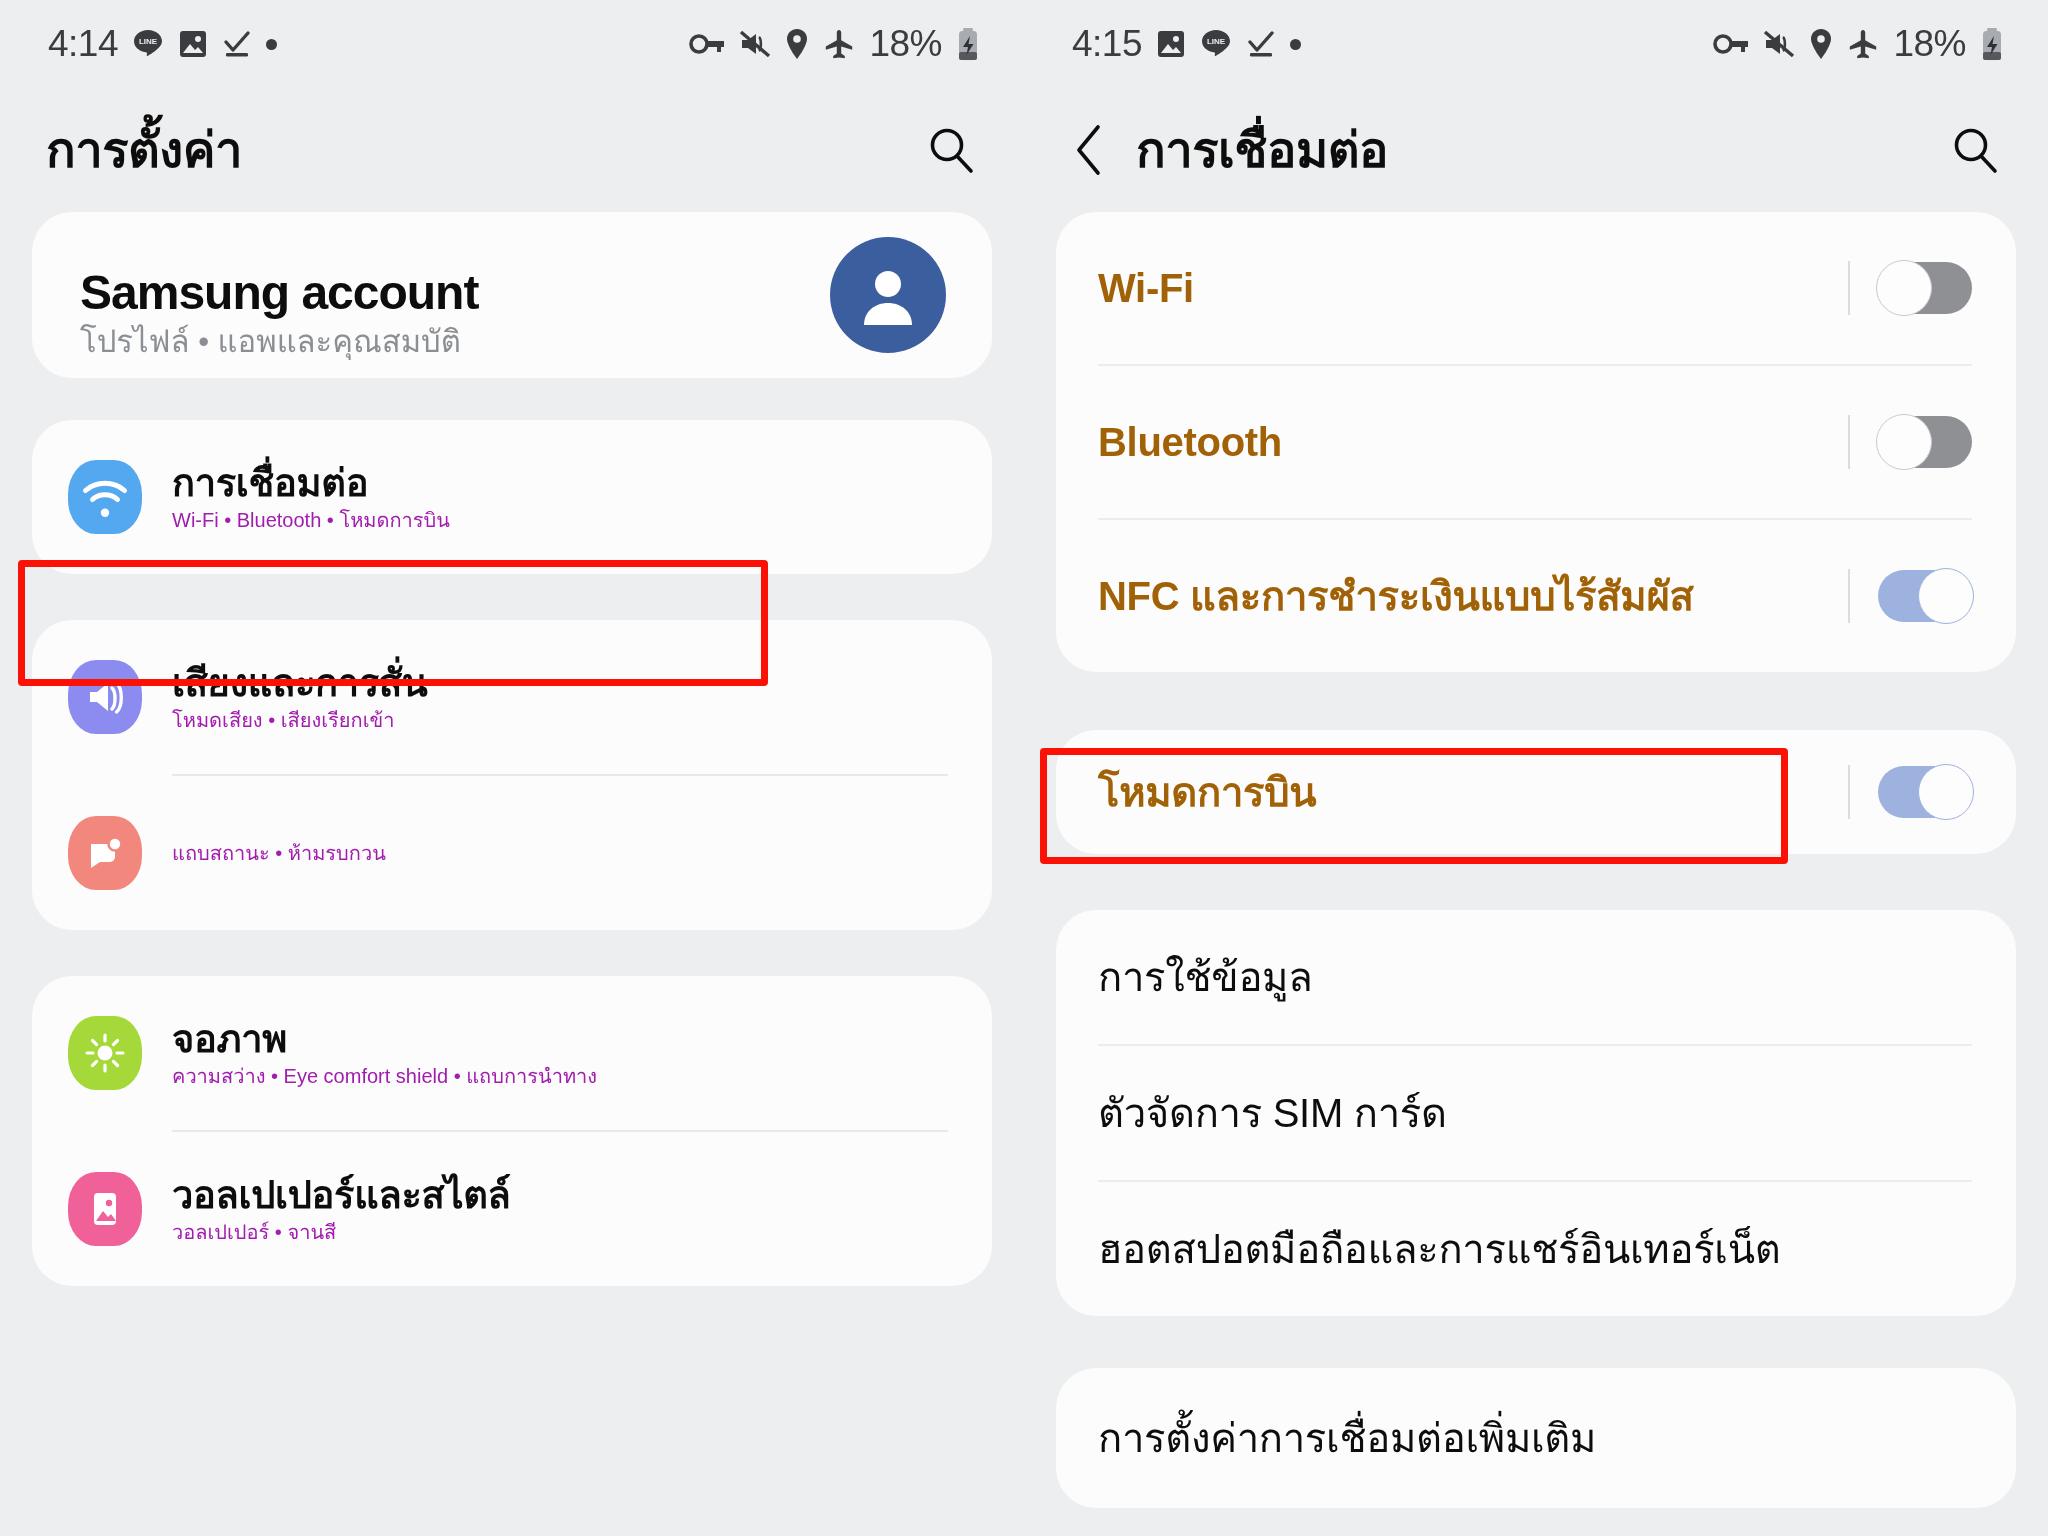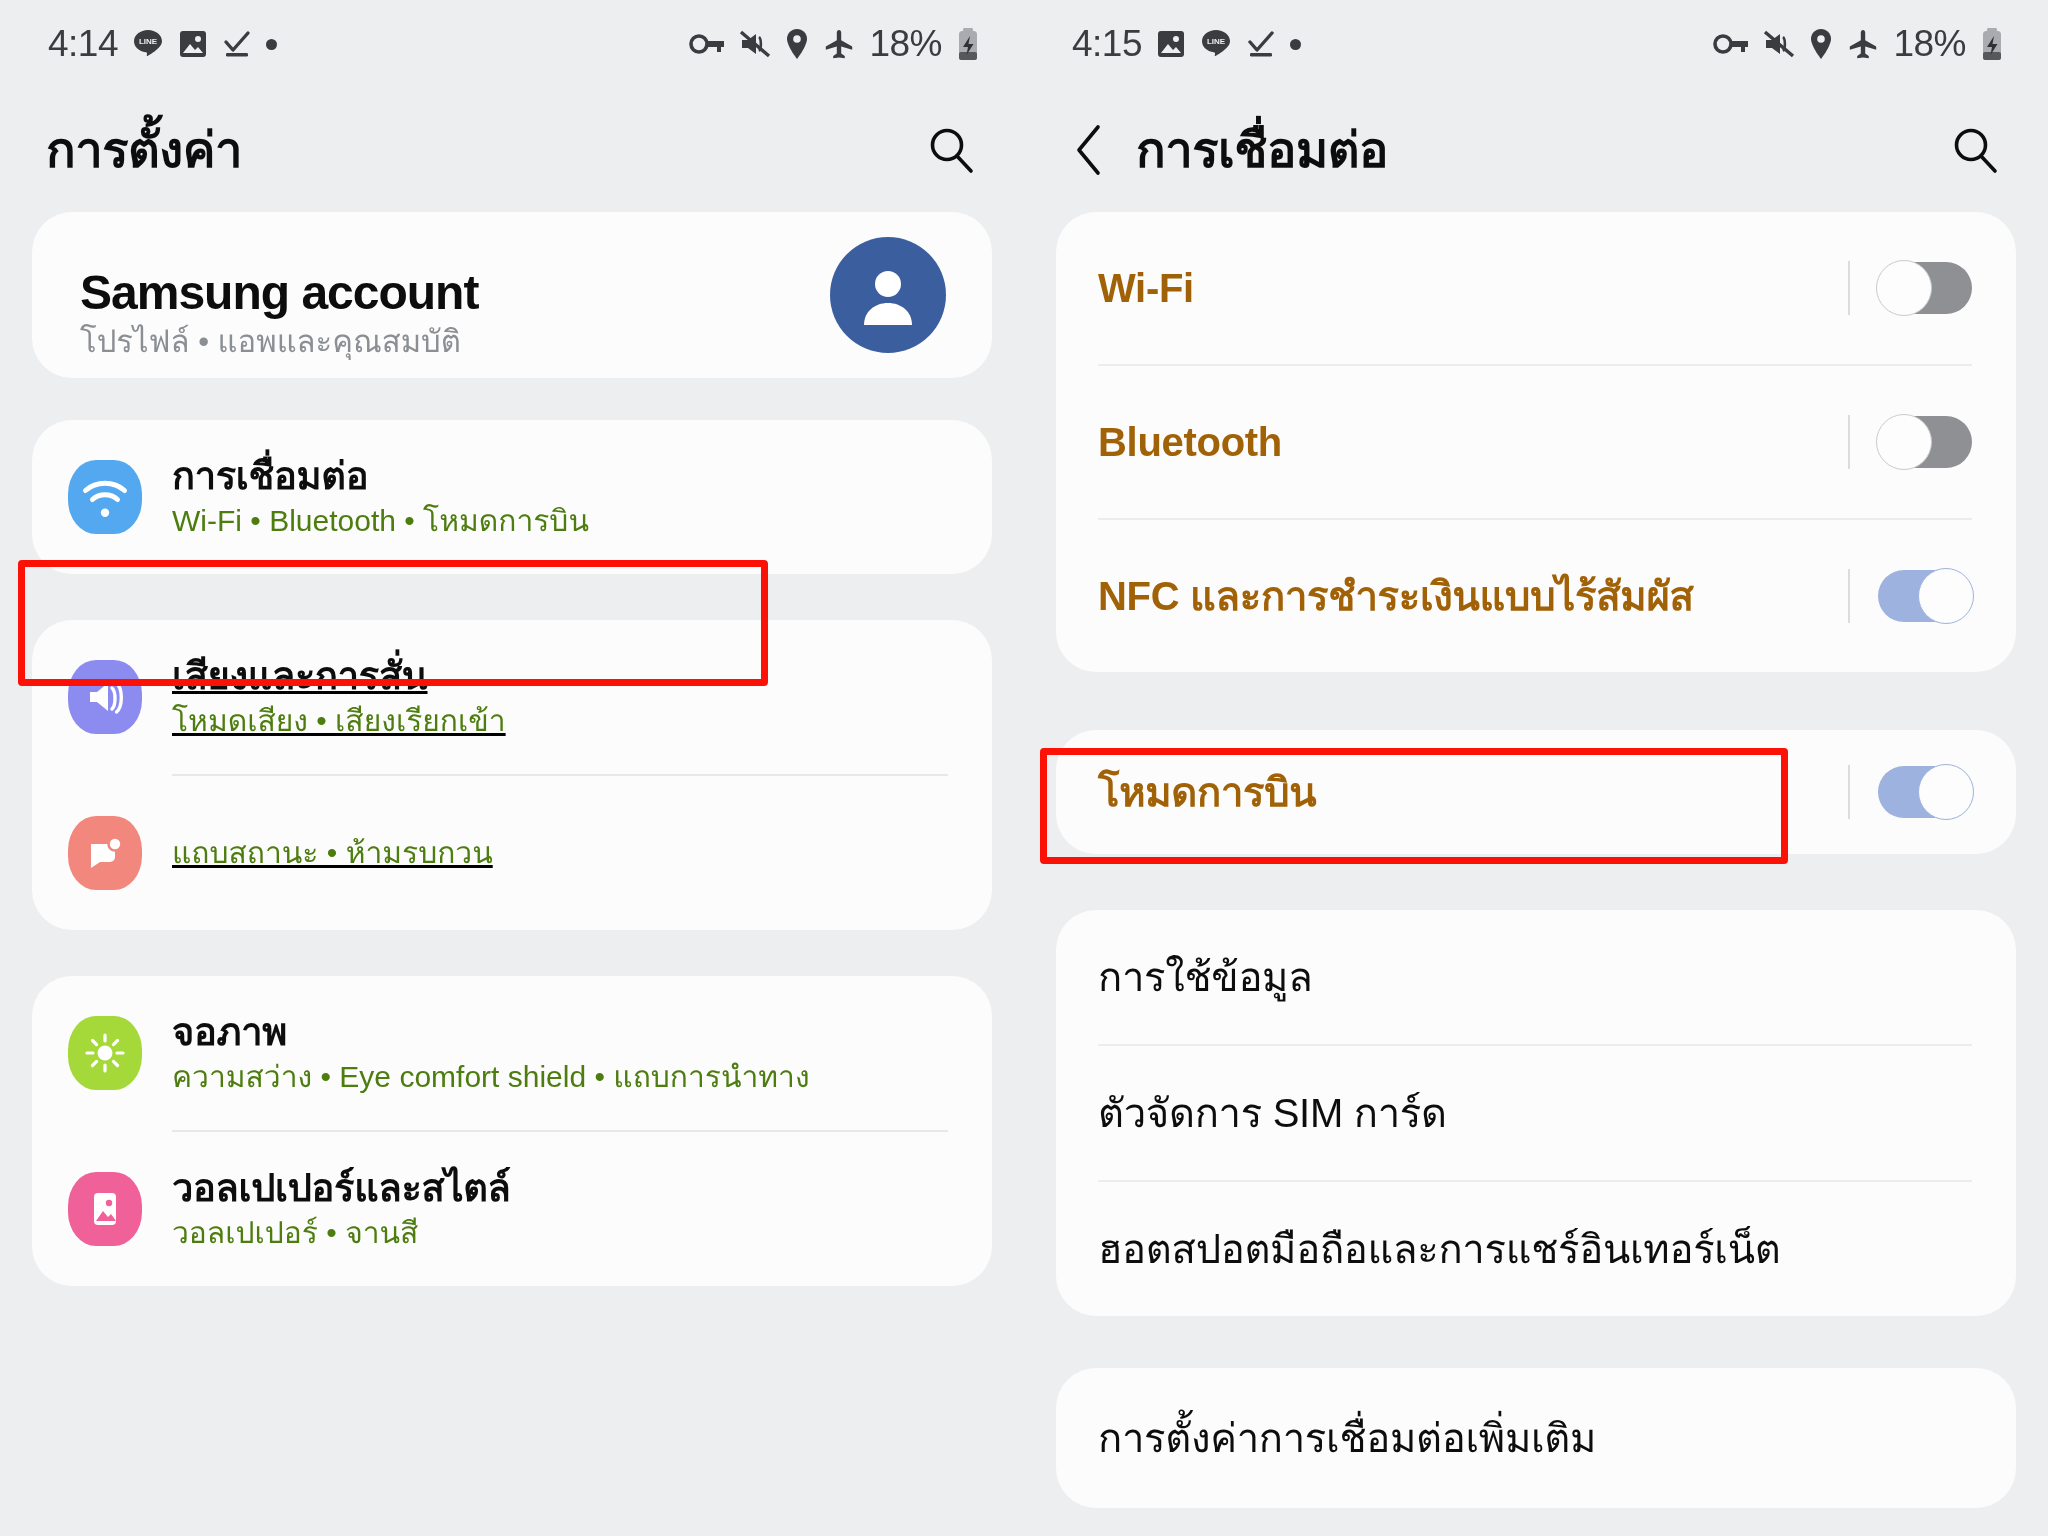--- a/index.html
+++ b/index.html
@@ -66,21 +66,21 @@
     min-height:154px;
     position:relative;
   }
   .row-icon {
     width:74px; height:74px; flex:0 0 auto;
     display:flex; align-items:center; justify-content:center;
     border-radius:28px / 34px;
   }
   .row-text { display:flex; flex-direction:column; gap:3px; flex:1 1 auto; min-width:0; }
   .row-title { font-size:38px; font-weight:700; color:#0d0d0d; letter-spacing:-0.3px; line-height:1.18; }
-  .row-sub { font-size:30px; color:#4d7c0f; line-height:1.25; white-space:nowrap; }
+  .row-sub { font-size:20px; color:#a21caf; line-height:1.25; white-space:nowrap; }
   .divider { height:2px; background:#e8e8e9; margin-left:140px; margin-right:44px; }
 
   
   .trow {
     display:flex; align-items:center; justify-content:space-between;
     min-height:152px;
     padding:0 44px 0 42px;
   }
   .trow-label { font-size:40px; color:#a16207; font-weight:400; letter-spacing:-0.3px; }
   .trow-label.bold { font-weight:700; }
@@ -217,21 +217,21 @@
               <path d="M4.5 17.5c10.8-9.6 28.2-9.6 39 0" stroke="#fff" stroke-width="5" fill="none" stroke-linecap="round"></path>
             </svg>
         </span>
         <span class="row-text">
           <span class="row-title">การเชื่อมต่อ</span>
           <span class="row-sub">Wi-Fi • Bluetooth • โหมดการบิน</span>
         </span>
       </div>
     </div>
 
-    <div class="card" style="margin-top:46px;text-decoration:underline;">
+    <div class="card" style="margin-top:46px;">
       <div class="row">
         <span class="row-icon" style="background:#8c8cf0;">
           <svg width="46" height="46" viewBox="0 0 46 46">
               <path d="M8 18h7l11-9v28l-11-9H8z" fill="#fff"></path>
               <path d="M30 14c4 3.6 4 17.4 0 21" stroke="#fff" stroke-width="3.4" fill="none" stroke-linecap="round"></path>
               <path d="M34.5 9c6.4 5.4 6.4 23.6 0 29" stroke="#fff" stroke-width="3.4" fill="none" stroke-linecap="round"></path>
             </svg>
         </span>
         <span class="row-text">
           <span class="row-title">เสียงและการสั่น</span>

